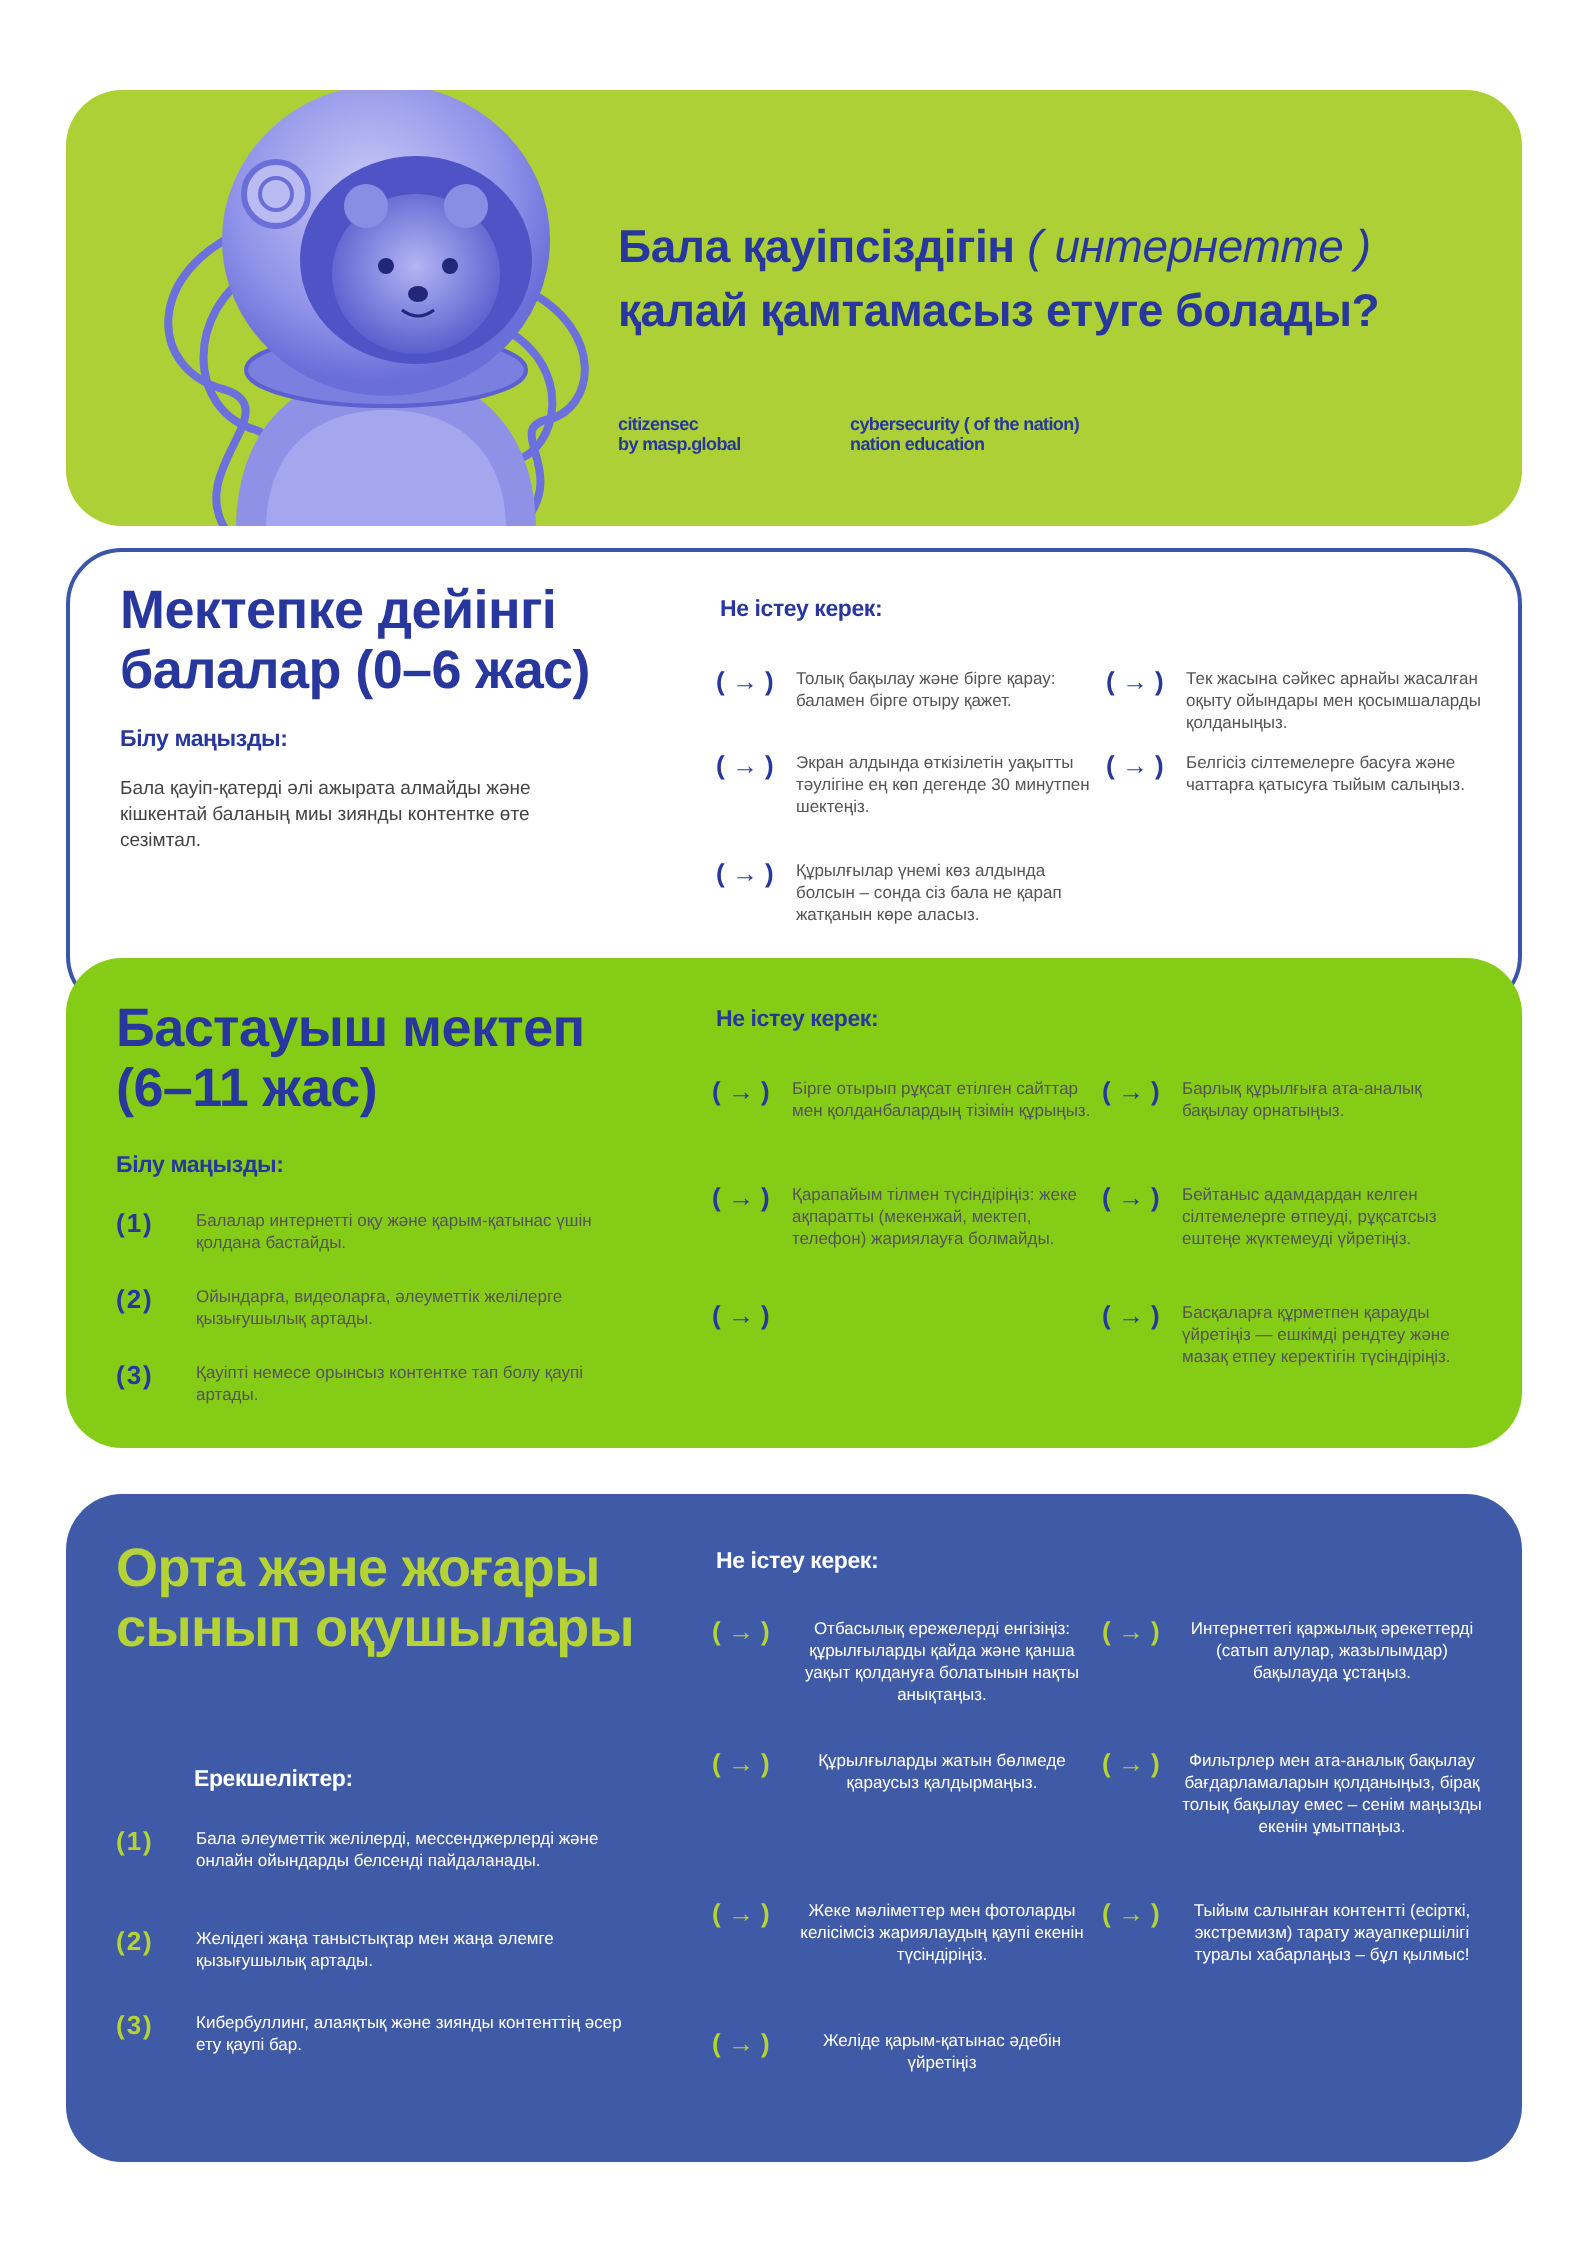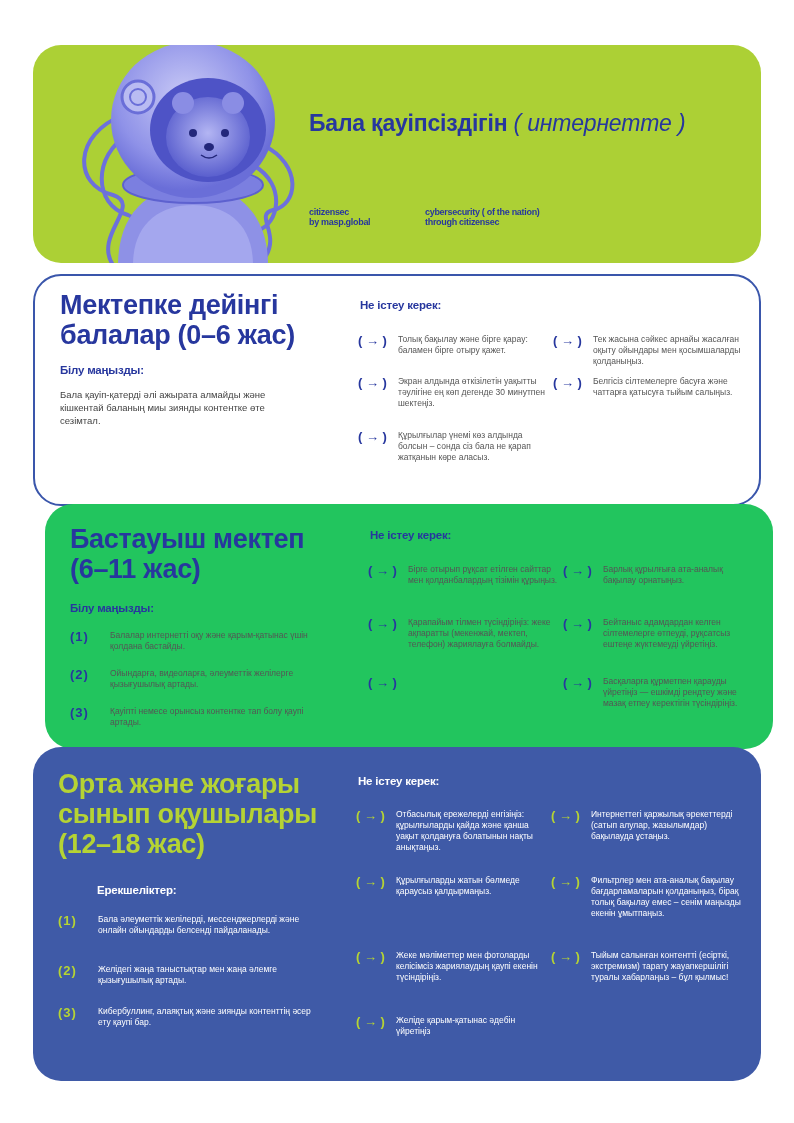--- a/index.html
+++ b/index.html
@@ -12,21 +12,21 @@
   .hero { top: 45px; height: 218px; background: #acd035; overflow: hidden; }
   .astro { position: absolute; left: 40px; top: -10px; width: 240px; height: 230px; }
   .hero-title { position: absolute; left: 276px; top: 38px; color: #27379e; font-weight: 700; font-size: 23px; line-height: 32px; letter-spacing: -0.2px; margin-top: 24px; }
   .hero-title .paren { font-weight: 400; font-style: italic; }
   .hero-meta { position: absolute; top: 162px; color: #27379e; font-size: 9px; line-height: 10px; font-weight: 700; letter-spacing: -0.3px; }
   .hero-meta.m1 { left: 276px; }
   .hero-meta.m2 { left: 392px; }
 
   
   .s1 { top: 274px; height: 232px; background: #ffffff; border: 2px solid #3a56ab; }
-  .s2 { top: 504px; height: 245px; background: #22c55e; margin-left: 12px; }
+  .s2 { top: 479px; height: 245px; background: #84cc16; }
   .s3 { top: 747px; height: 334px; background: #3f5aa7; }
 
   .sec-title { position: absolute; left: 25px; font-weight: 700; font-size: 27px; line-height: 30px; letter-spacing: -0.3px; color: #27379e; }
   .s3 .sec-title { color: #b5d334; }
   .sub-title { position: absolute; left: 25px; font-weight: 700; font-size: 11.5px; color: #27379e; letter-spacing: -0.2px; }
   .s3 .sub-title { color: #ffffff; margin-left: 39px; }
   .body-text { position: absolute; left: 25px; width: 230px; font-size: 9.5px; line-height: 13px; color: #444; }
 
   .numlist { position: absolute; left: 25px; width: 260px; }
   .numitem { display: flex; align-items: flex-start; position: absolute; left: 0; width: 260px; }
@@ -35,21 +35,21 @@
   .numtext { font-size: 8.5px; line-height: 11px; color: #555; }
   .s3 .numtext { color: #ffffff; }
 
   .todo-title { position: absolute; left: 325px; font-weight: 700; font-size: 11.5px; color: #27379e; letter-spacing: -0.2px; }
   .s3 .todo-title { color: #ffffff; }
 
   .todo { position: absolute; display: flex; align-items: flex-start; width: 195px; }
   .arrow { flex: none; width: 40px; font-weight: 700; font-size: 13px; color: #27379e; line-height: 13px; white-space: nowrap; }
   .s3 .arrow { color: #b5d334; }
   .todo-text { font-size: 8.5px; line-height: 11px; color: #555; width: 150px; }
-  .s3 .todo-text { color: #ffffff; }
+  .s3 .todo-text { color: #ffffff; text-align: center; }
 </style>
 </head>
 <body>
 
 <div class="card hero">
   <svg class="astro" viewBox="0 0 240 230">
     <defs>
       <radialGradient id="helm" cx="45%" cy="35%" r="60%">
         <stop offset="0%" stop-color="#c9caf6"></stop>
         <stop offset="70%" stop-color="#8f92e8"></stop>
@@ -84,28 +84,29 @@
     <circle cx="152" cy="98" r="4" fill="#23277a"></circle>
     <ellipse cx="136" cy="112" rx="5" ry="4" fill="#23277a"></ellipse>
     <path d="M128 120 Q 136 126 144 120" fill="none" stroke="#23277a" stroke-width="1.5"></path>
 
     <circle cx="65" cy="62" r="16" fill="#b9bbf2" stroke="#6a6ed8" stroke-width="3"></circle>
     <circle cx="65" cy="62" r="8" fill="none" stroke="#6a6ed8" stroke-width="2"></circle>
   </svg>
 
   <div class="hero-title">
     <div><span>Бала қауіпсіздігін</span> <span class="paren">( интернетте )</span></div>
+    <div>қалай қамтамасыз етуге болады?</div>
   </div>
   <div class="hero-meta m1">
     <div>citizensec</div>
     <div>by masp.global</div>
   </div>
   <div class="hero-meta m2">
     <div>cybersecurity ( of the nation)</div>
-    <div>through citizensec</div>
+    <div>nation education</div>
   </div>
 </div>
 
 <div class="card s1">
   <div class="sec-title" style="top:14px;">
     <div>Мектепке дейінгі</div>
     <div>балалар (0–6 жас)</div>
   </div>
   <div class="sub-title" style="top:88px;">Білу маңызды:</div>
   <div class="body-text" style="top:112px;">Бала қауіп-қатерді әлі ажырата алмайды және кішкентай баланың миы зиянды контентке өте сезімтал.</div>
@@ -180,21 +181,20 @@
   <div class="todo" style="left:518px; top:172px;">
     <span class="arrow">( → )</span>
     <span class="todo-text">Басқаларға құрметпен қарауды үйретіңіз — ешкімді рендтеу және мазақ етпеу керектігін түсіндіріңіз.</span>
   </div>
 </div>
 
 <div class="card s3">
   <div class="sec-title" style="top:22px;">
     <div>Орта және жоғары</div>
     <div>сынып оқушылары</div>
-    <div>(12–18 жас)</div>
   </div>
   <div class="sub-title" style="top:137px;">Ерекшеліктер:</div>
 
   <div class="numlist" style="top:167px;">
     <div class="numitem" style="top:0px;">
       <span class="num">(1)</span>
       <span class="numtext">Бала әлеуметтік желілерді, мессенджерлерді және онлайн ойындарды белсенді пайдаланады.</span>
     </div>
     <div class="numitem" style="top:50px;">
       <span class="num">(2)</span>

